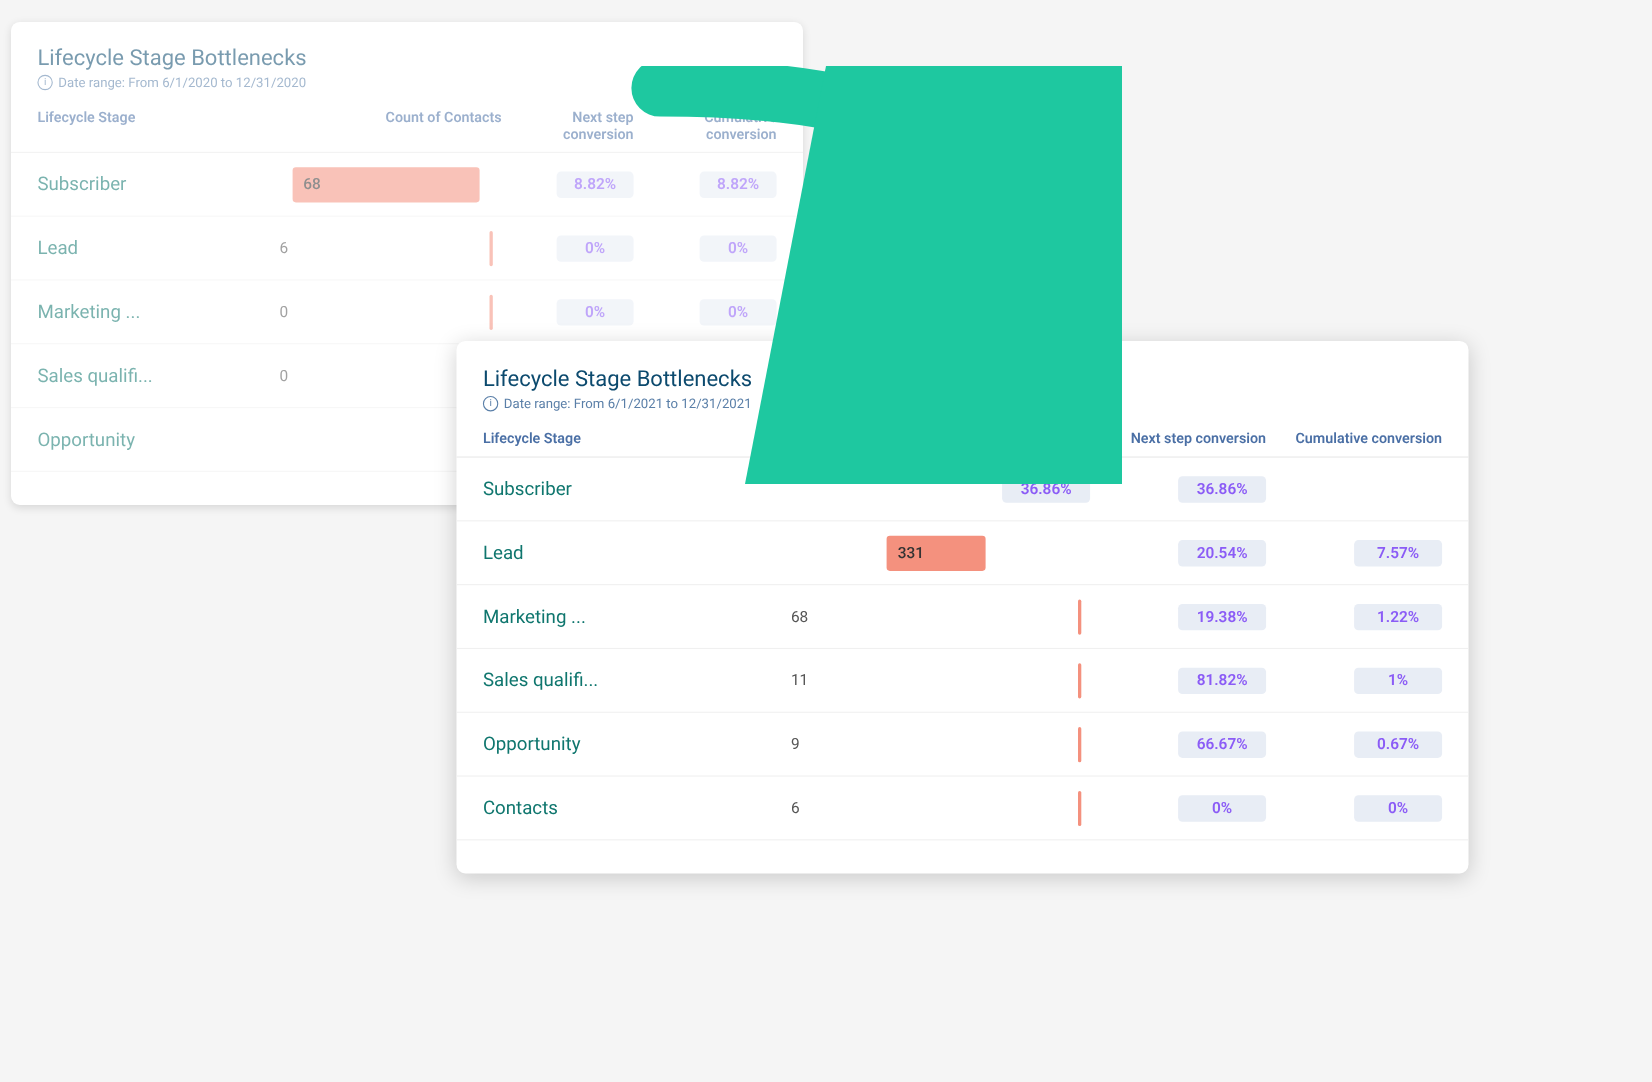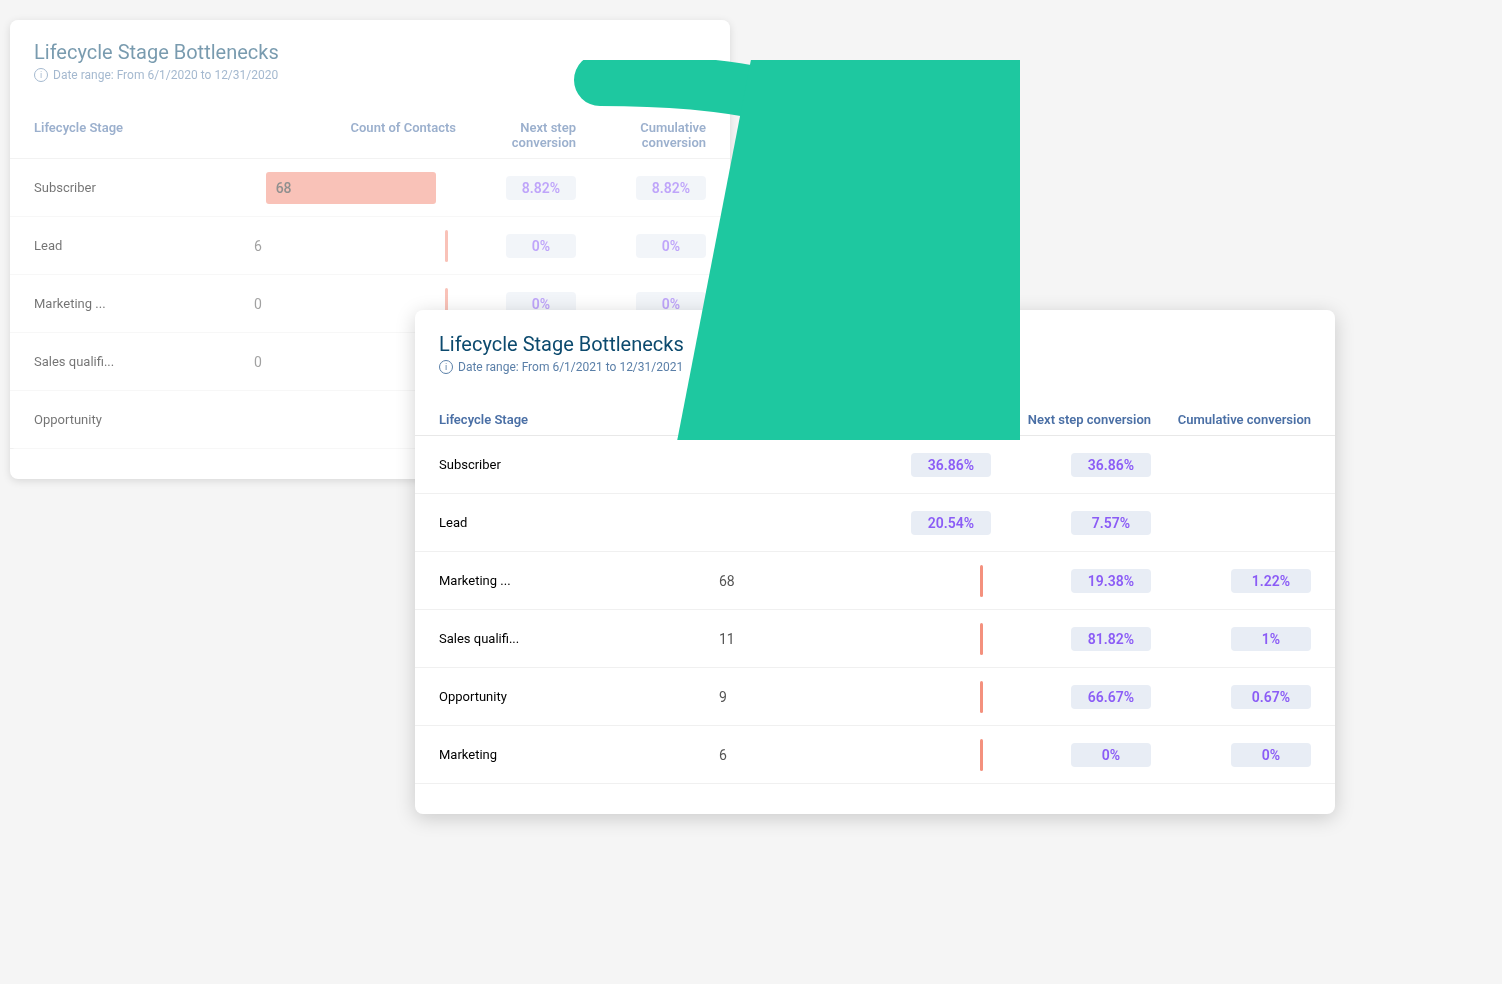--- a/index.html
+++ b/index.html
@@ -85,21 +85,20 @@
     }
 
     .card-fg .table-header {
       grid-template-columns: 280px 1fr 160px 160px;
     }
 
     .col-header {
       font-size: 13px;
       font-weight: 600;
       color: #4a6fa5;
-      margin-top: 20px;
     }
 
     .col-header.right {
       text-align: right;
     }
 
     
     .table-row {
       display: grid;
       padding: 0 24px;
@@ -110,22 +109,22 @@
 
     .card-bg .table-row {
       grid-template-columns: 220px 1fr 120px 130px;
     }
 
     .card-fg .table-row {
       grid-template-columns: 280px 1fr 160px 160px;
     }
 
     .row-label {
-      font-size: 13px;
-      color: #000000;
+      font-size: 17px;
+      color: #0f766e;
     }
 
     .bar-cell {
       display: flex;
       align-items: center;
       gap: 8px;
       padding-right: 8px;
       justify-content: center;
     }
 
@@ -320,20 +319,25 @@
     <div class="pct-cell-right">
       <span class="pct-badge">36.86%</span>
     </div>
     <div class="pct-cell-right">
       <span class="pct-badge">36.86%</span>
     </div>
   </div>
 
   <div class="table-row">
     <div class="row-label">Lead</div>
+    <div class="bar-cell">
+      <div class="bar salmon" style="width:34%">
+        <span>331</span>
+      </div>
+    </div>
     <div class="pct-cell-right">
       <span class="pct-badge">20.54%</span>
     </div>
     <div class="pct-cell-right">
       <span class="pct-badge">7.57%</span>
     </div>
   </div>
 
   <div class="table-row">
     <div class="row-label">Marketing ...</div>
@@ -371,21 +375,21 @@
     </div>
     <div class="pct-cell-right">
       <span class="pct-badge">66.67%</span>
     </div>
     <div class="pct-cell-right">
       <span class="pct-badge">0.67%</span>
     </div>
   </div>
 
   <div class="table-row">
-    <div class="row-label">Marketing</div>
+    <div class="row-label">Contacts</div>
     <div class="bar-cell">
       <span class="count-label">6</span>
       <div class="vertical-line"></div>
     </div>
     <div class="pct-cell-right">
       <span class="pct-badge">0%</span>
     </div>
     <div class="pct-cell-right">
       <span class="pct-badge">0%</span>
     </div>

